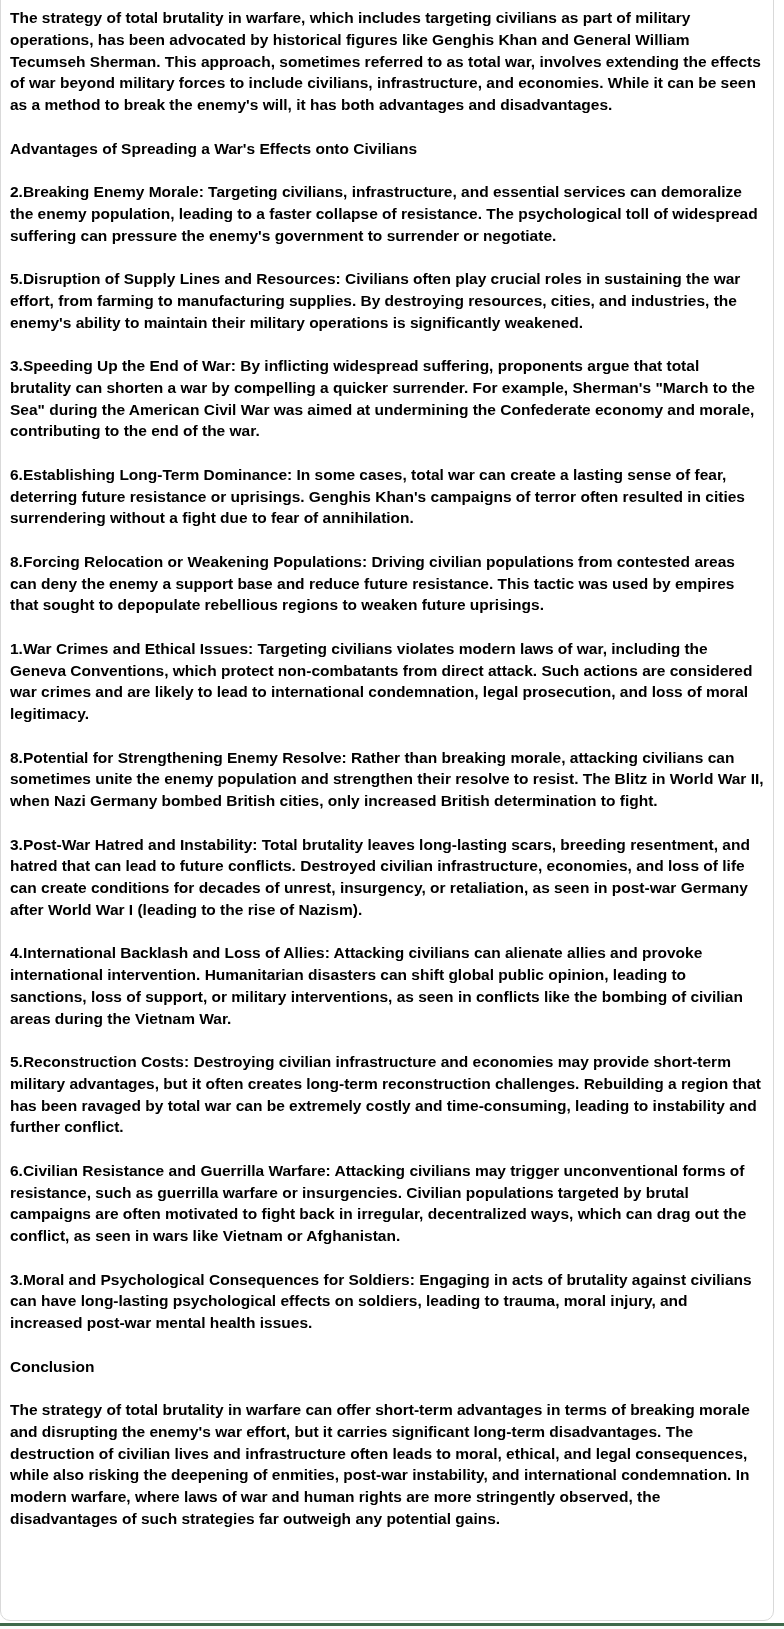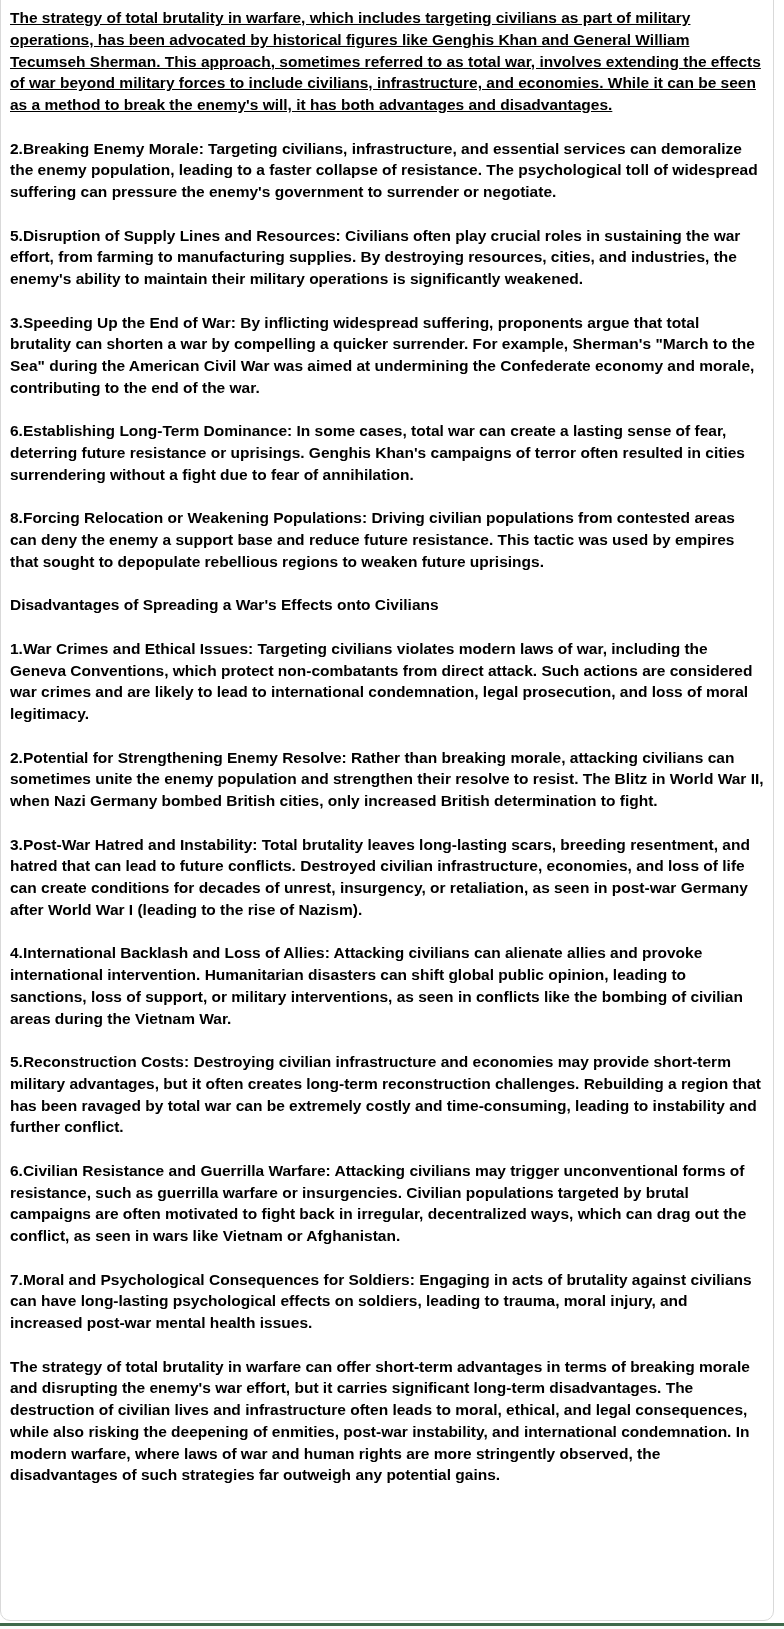--- a/index.html
+++ b/index.html
@@ -33,21 +33,21 @@
     padding: 20px 9px 20px 9px;
     overflow: hidden;
   }
   .doc p {
     margin: 21.75px 0;
     font-size: 15.5px;
     line-height: 21.75px;
     font-weight: bold;
     color: var(--text);
   }
-  .doc p:first-child { margin-top: 0; text-decoration: underline; }
+  .doc p:first-child { margin-top: 0; }
   .bottom-bar {
     position: absolute;
     left: 0;
     top: 1623px;
     width: 784px;
     height: 3px;
     background: var(--bar);
   }
   .bottom-bar-gap {
     position: absolute;
@@ -58,33 +58,34 @@
     background: #fafbfa;
   }
 </style>
 </head>
 <body>
 
 <div class="message-card">
   <div class="doc">
     <p>The strategy of total brutality in warfare, which includes targeting civilians as part of military operations, has been advocated by historical figures like Genghis Khan and General William Tecumseh Sherman. This approach, sometimes referred to as total war, involves extending the effects of war beyond military forces to include civilians, infrastructure, and economies. While it can be seen as a method to break the enemy's will, it has both advantages and disadvantages.</p>
 
+    <p>Advantages of Spreading a War's Effects onto Civilians</p>
     <p>2.Breaking Enemy Morale: Targeting civilians, infrastructure, and essential services can demoralize the enemy population, leading to a faster collapse of resistance. The psychological toll of widespread suffering can pressure the enemy's government to surrender or negotiate.</p>
     <p>5.Disruption of Supply Lines and Resources: Civilians often play crucial roles in sustaining the war effort, from farming to manufacturing supplies. By destroying resources, cities, and industries, the enemy's ability to maintain their military operations is significantly weakened.</p>
     <p>3.Speeding Up the End of War: By inflicting widespread suffering, proponents argue that total brutality can shorten a war by compelling a quicker surrender. For example, Sherman's "March to the Sea" during the American Civil War was aimed at undermining the Confederate economy and morale, contributing to the end of the war.</p>
     <p>6.Establishing Long-Term Dominance: In some cases, total war can create a lasting sense of fear, deterring future resistance or uprisings. Genghis Khan's campaigns of terror often resulted in cities surrendering without a fight due to fear of annihilation.</p>
     <p>8.Forcing Relocation or Weakening Populations: Driving civilian populations from contested areas can deny the enemy a support base and reduce future resistance. This tactic was used by empires that sought to depopulate rebellious regions to weaken future uprisings.</p>
 
-    <p>Disadvantages of Spreading a War's Effects onto Civilians</p>
     <p>1.War Crimes and Ethical Issues: Targeting civilians violates modern laws of war, including the Geneva Conventions, which protect non-combatants from direct attack. Such actions are considered war crimes and are likely to lead to international condemnation, legal prosecution, and loss of moral legitimacy.</p>
-    <p>2.Potential for Strengthening Enemy Resolve: Rather than breaking morale, attacking civilians can sometimes unite the enemy population and strengthen their resolve to resist. The Blitz in World War II, when Nazi Germany bombed British cities, only increased British determination to fight.</p>
+    <p>8.Potential for Strengthening Enemy Resolve: Rather than breaking morale, attacking civilians can sometimes unite the enemy population and strengthen their resolve to resist. The Blitz in World War II, when Nazi Germany bombed British cities, only increased British determination to fight.</p>
     <p>3.Post-War Hatred and Instability: Total brutality leaves long-lasting scars, breeding resentment, and hatred that can lead to future conflicts. Destroyed civilian infrastructure, economies, and loss of life can create conditions for decades of unrest, insurgency, or retaliation, as seen in post-war Germany after World War I (leading to the rise of Nazism).</p>
     <p>4.International Backlash and Loss of Allies: Attacking civilians can alienate allies and provoke international intervention. Humanitarian disasters can shift global public opinion, leading to sanctions, loss of support, or military interventions, as seen in conflicts like the bombing of civilian areas during the Vietnam War.</p>
     <p>5.Reconstruction Costs: Destroying civilian infrastructure and economies may provide short-term military advantages, but it often creates long-term reconstruction challenges. Rebuilding a region that has been ravaged by total war can be extremely costly and time-consuming, leading to instability and further conflict.</p>
     <p>6.Civilian Resistance and Guerrilla Warfare: Attacking civilians may trigger unconventional forms of resistance, such as guerrilla warfare or insurgencies. Civilian populations targeted by brutal campaigns are often motivated to fight back in irregular, decentralized ways, which can drag out the conflict, as seen in wars like Vietnam or Afghanistan.</p>
-    <p>7.Moral and Psychological Consequences for Soldiers: Engaging in acts of brutality against civilians can have long-lasting psychological effects on soldiers, leading to trauma, moral injury, and increased post-war mental health issues.</p>
+    <p>3.Moral and Psychological Consequences for Soldiers: Engaging in acts of brutality against civilians can have long-lasting psychological effects on soldiers, leading to trauma, moral injury, and increased post-war mental health issues.</p>
 
+    <p>Conclusion</p>
     <p>The strategy of total brutality in warfare can offer short-term advantages in terms of breaking morale and disrupting the enemy's war effort, but it carries significant long-term disadvantages. The destruction of civilian lives and infrastructure often leads to moral, ethical, and legal consequences, while also risking the deepening of enmities, post-war instability, and international condemnation. In modern warfare, where laws of war and human rights are more stringently observed, the disadvantages of such strategies far outweigh any potential gains.</p>
   </div>
 </div>
 
 <div class="bottom-bar"></div>
 <div class="bottom-bar-gap"></div>
 
 </body></html>

